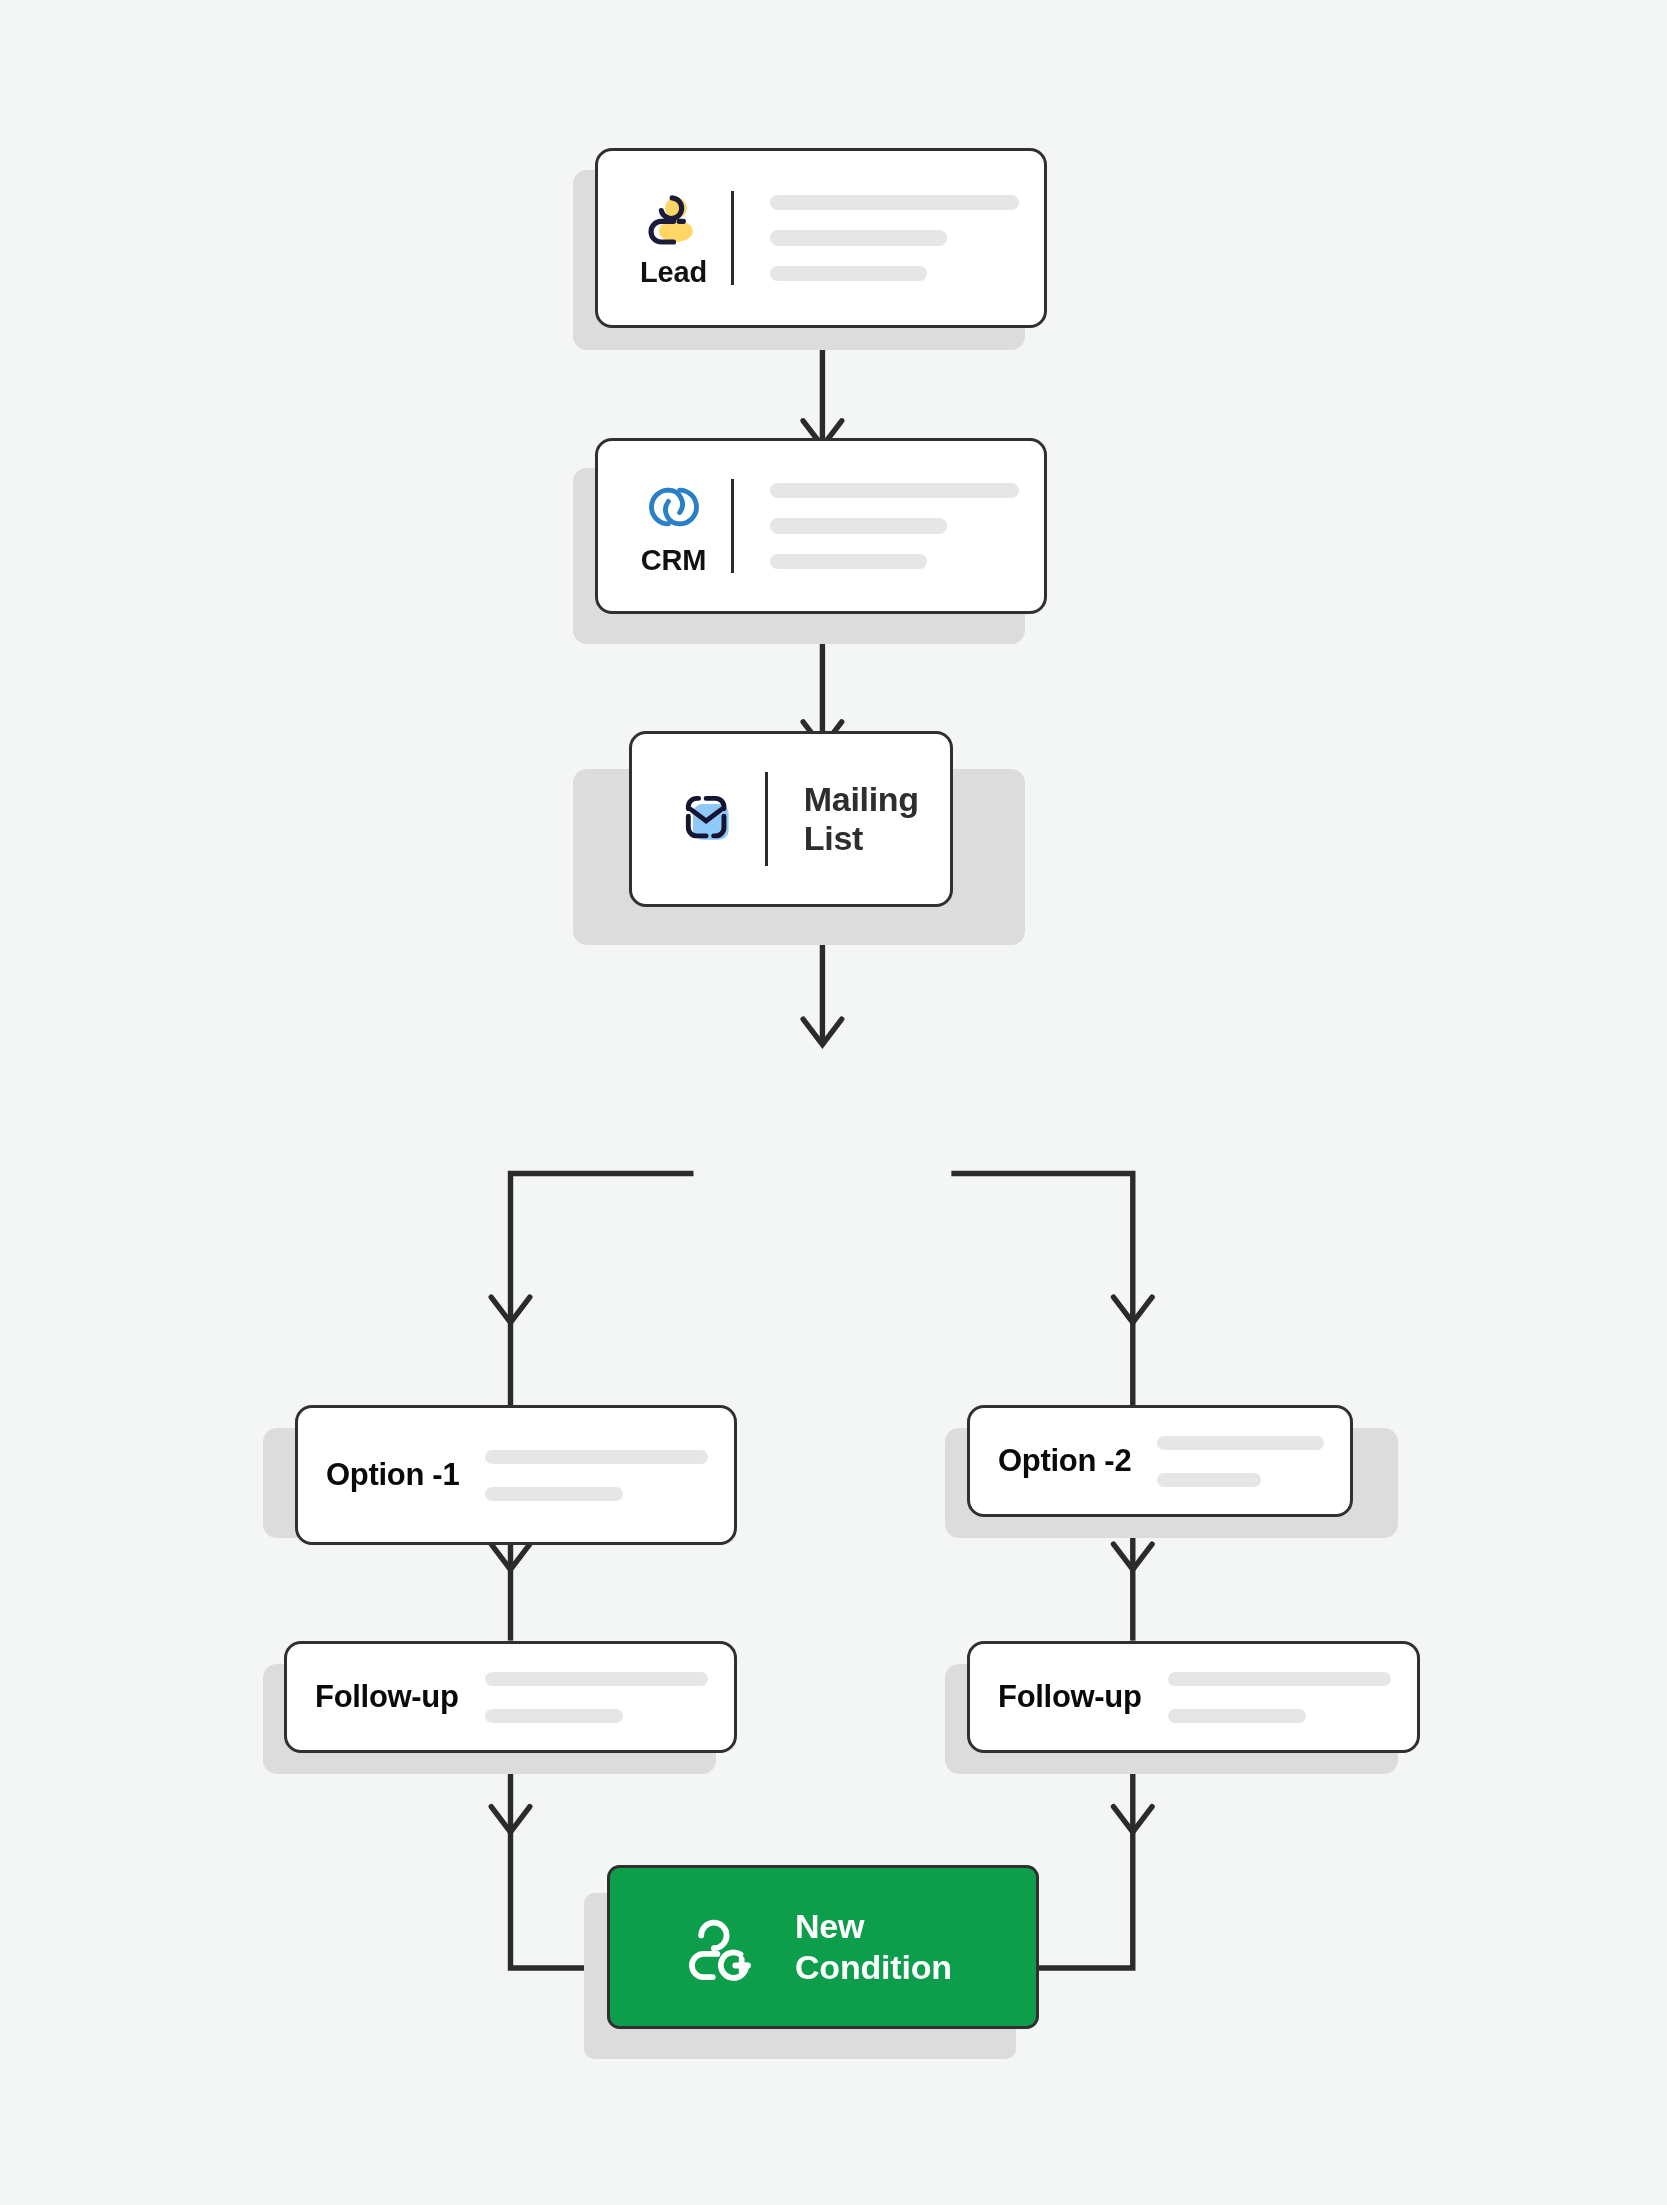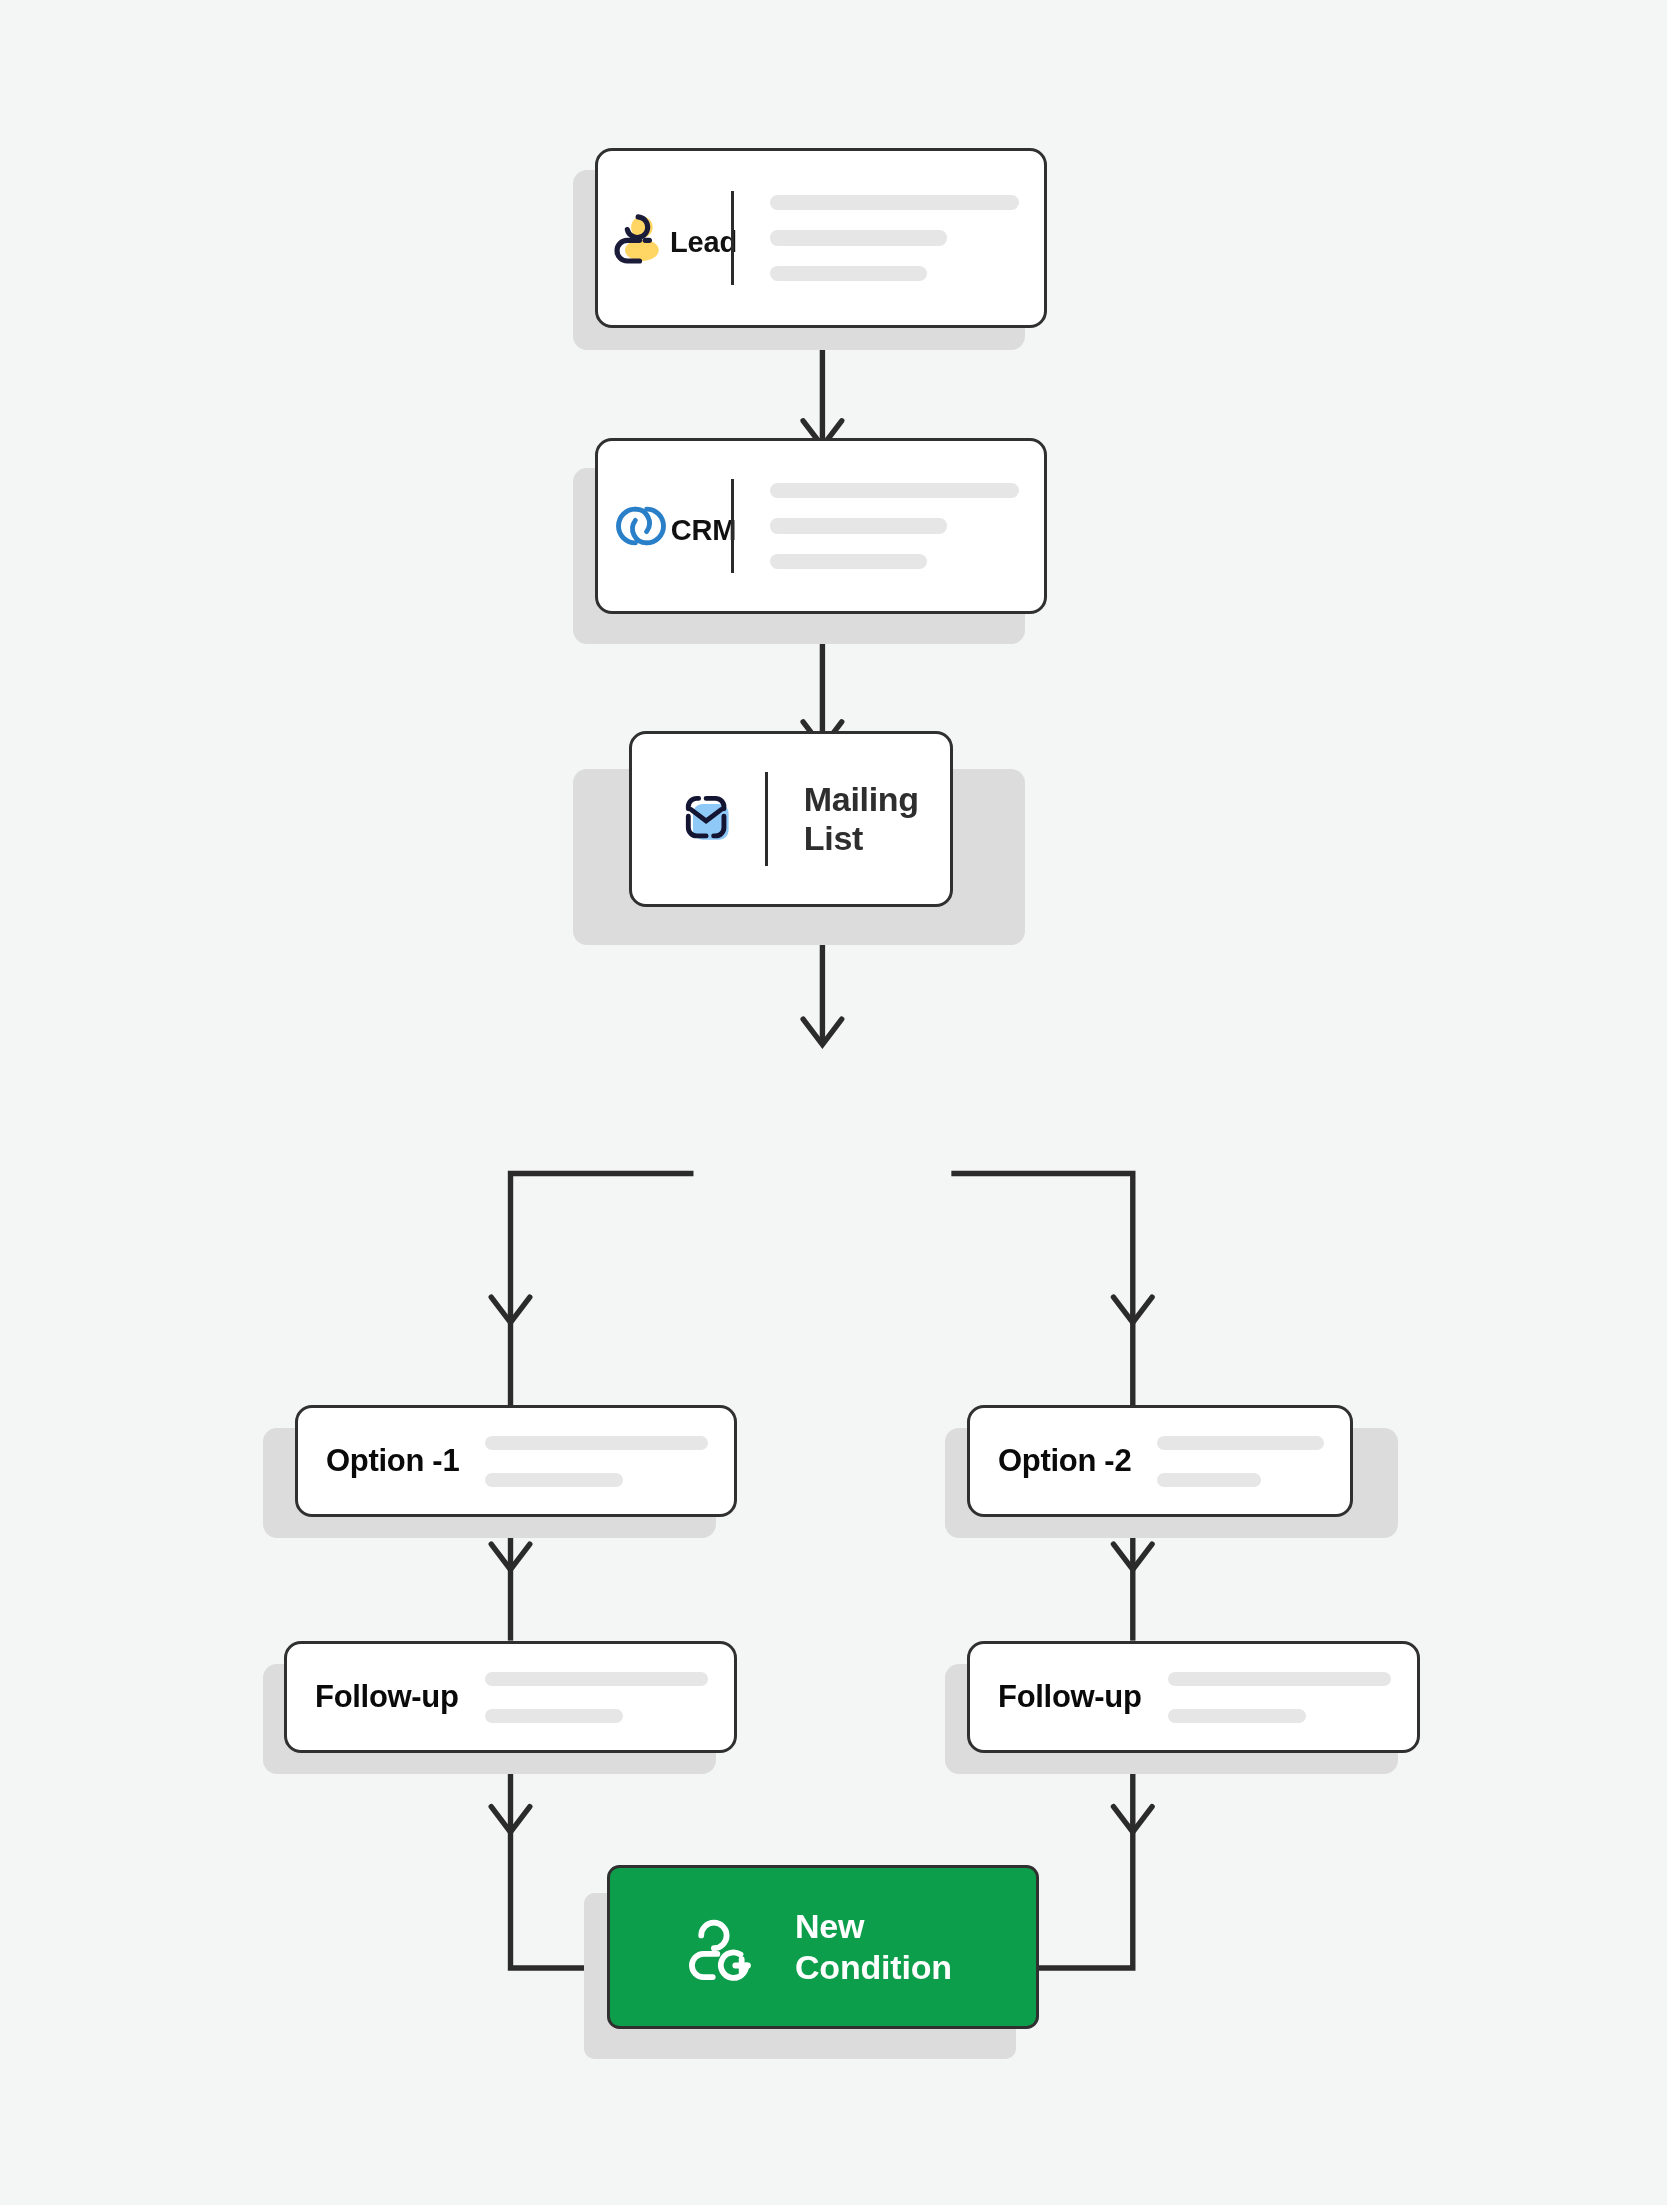--- a/index.html
+++ b/index.html
@@ -46,21 +46,21 @@
     align-items: center;
     height: 100%;
     width: 100%;
   }
   
   .card-big { padding: 0 0 0 26px; }
   .icon-col {
     width: 99px;
     min-width: 99px;
     display: flex;
-    flex-direction: row;
+    flex-direction: column;
     align-items: center;
     justify-content: center;
   }
   .icon-box {
     width: 60px;
     height: 60px;
     display: flex;
     align-items: center;
     justify-content: center;
   }
@@ -265,21 +265,21 @@
           </svg>
         </div>
       </div>
       <div class="divider"></div>
       <div class="big-label">Mailing List</div>
     </div>
   </div>
 
 
   <div class="shadow" style="left:263px; top:1428px; width:453px; height:110px;"></div>
-  <div class="node" style="left:284px; top:1405px; width:453px; height:112px;padding-left:11px;">
+  <div class="node" style="left:284px; top:1405px; width:453px; height:140px;padding-left:11px;">
     <div class="card card-small">
       <div class="small-label">Option -1</div>
       <div class="small-lines">
         <div class="skel a"></div>
         <div class="skel b"></div>
       </div>
     </div>
   </div>
 
   <div class="shadow" style="left:945px; top:1428px; width:453px; height:110px;"></div>

